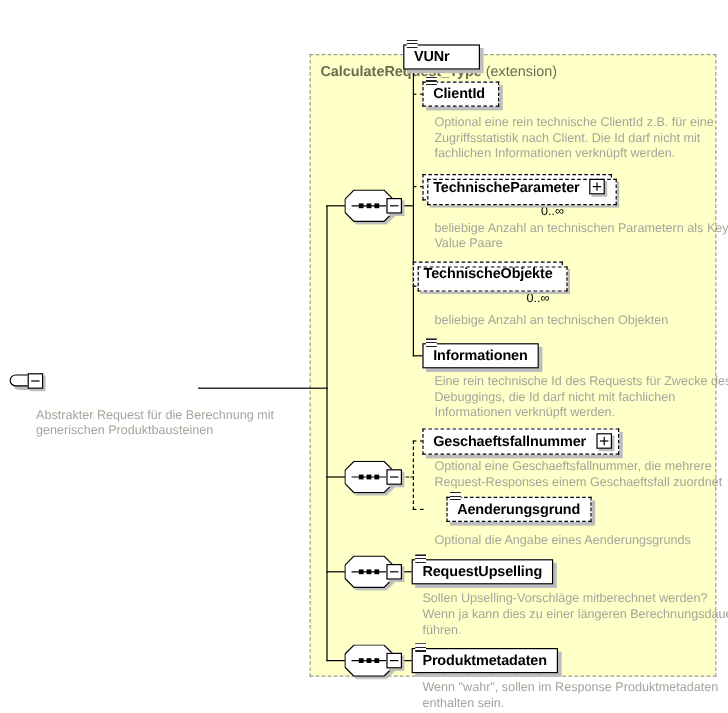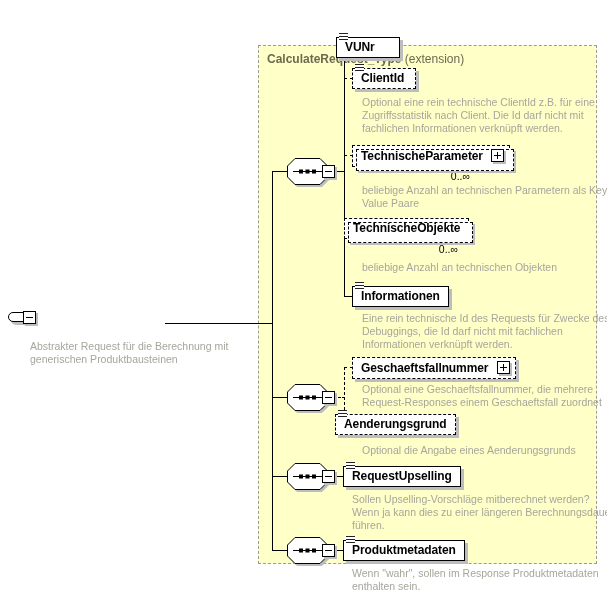--- a/index.html
+++ b/index.html
@@ -163,21 +163,21 @@
     <span>Informationen</span>
   </div>
   <div class="desc" style="left:362px;top:312px;width:258px;">Eine rein technische Id des Requests für Zwecke des Debuggings, die Id darf nicht mit fachlichen Informationen verknüpft werden.</div>
 
   <div class="ebox dashed" style="left:352px;top:357px;">
     <span>Geschaeftsfallnummer</span>
     <span class="toggle plus inline"></span>
   </div>
   <div class="desc" style="left:362px;top:383px;width:258px;">Optional eine Geschaeftsfallnummer, die mehrere Request-Responses einem Geschaeftsfall zuordnet</div>
 
-  <div class="ebox dashed" style="left:335px;top:414px;">
+  <div class="ebox dashed" style="left:372px;top:414px;">
     <span class="tlines"></span>
     <span>Aenderungsgrund</span>
   </div>
   <div class="desc" style="left:362px;top:444px;width:258px;">Optional die Angabe eines Aenderungsgrunds</div>
 
   <div class="ebox" style="left:343px;top:466px;text-align:right;">
     <span class="tlines"></span>
     <span>RequestUpselling</span>
   </div>
   <div class="desc" style="left:352px;top:493px;width:264px;">Sollen Upselling-Vorschläge mitberechnet werden? Wenn ja kann dies zu einer längeren Berechnungsdauer führen.</div>

